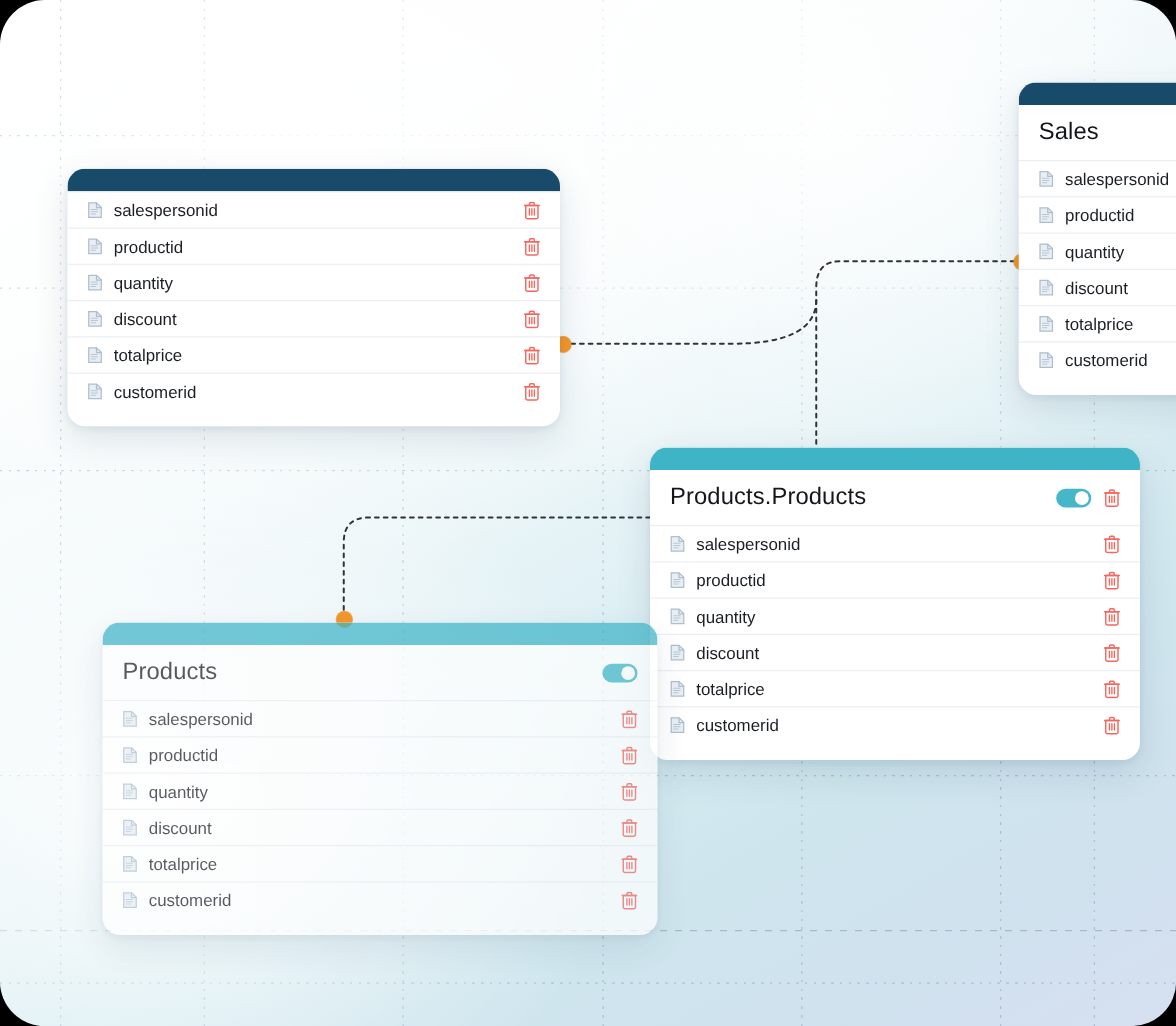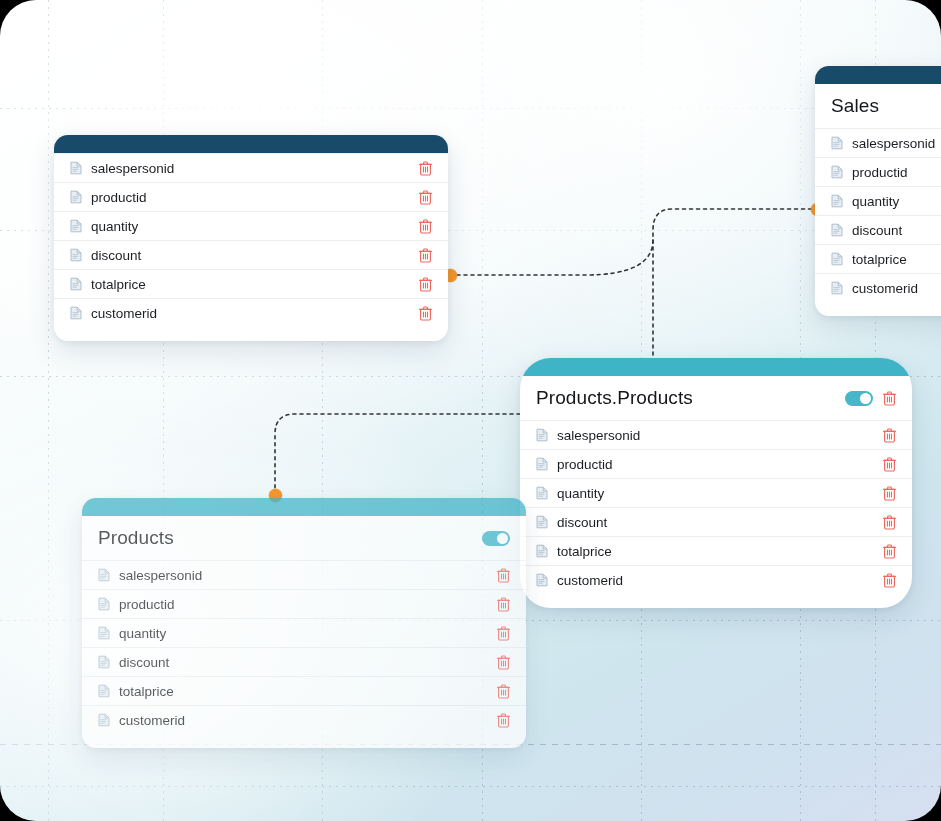--- a/index.html
+++ b/index.html
@@ -90,21 +90,21 @@
   .doc-ic{flex:0 0 auto;display:block;}
   .trash-ic{flex:0 0 auto;display:block;cursor:pointer;}
 
   
   .faded{opacity:.72;}
   .faded .card-title{color:#1b1d21;}
 
   
   #card-sales-sales{left:54px;top:135px;width:394px;}
   #card-sales-right{left:815px;top:66px;width:184px;}
-  #card-products-products{left:520px;top:358px;width:392px;border-radius:31px;}
+  #card-products-products{left:520px;top:358px;width:392px;}
   #card-products{left:82px;top:498px;width:444px;}
 
   .dot{position:absolute;width:13px;height:13px;border-radius:50%;
        background:#f5962a;box-shadow:0 0 0 .5px rgba(220,130,20,.5);}
 </style>
 </head>
 <body>
 
 <div id="canvas">
 

